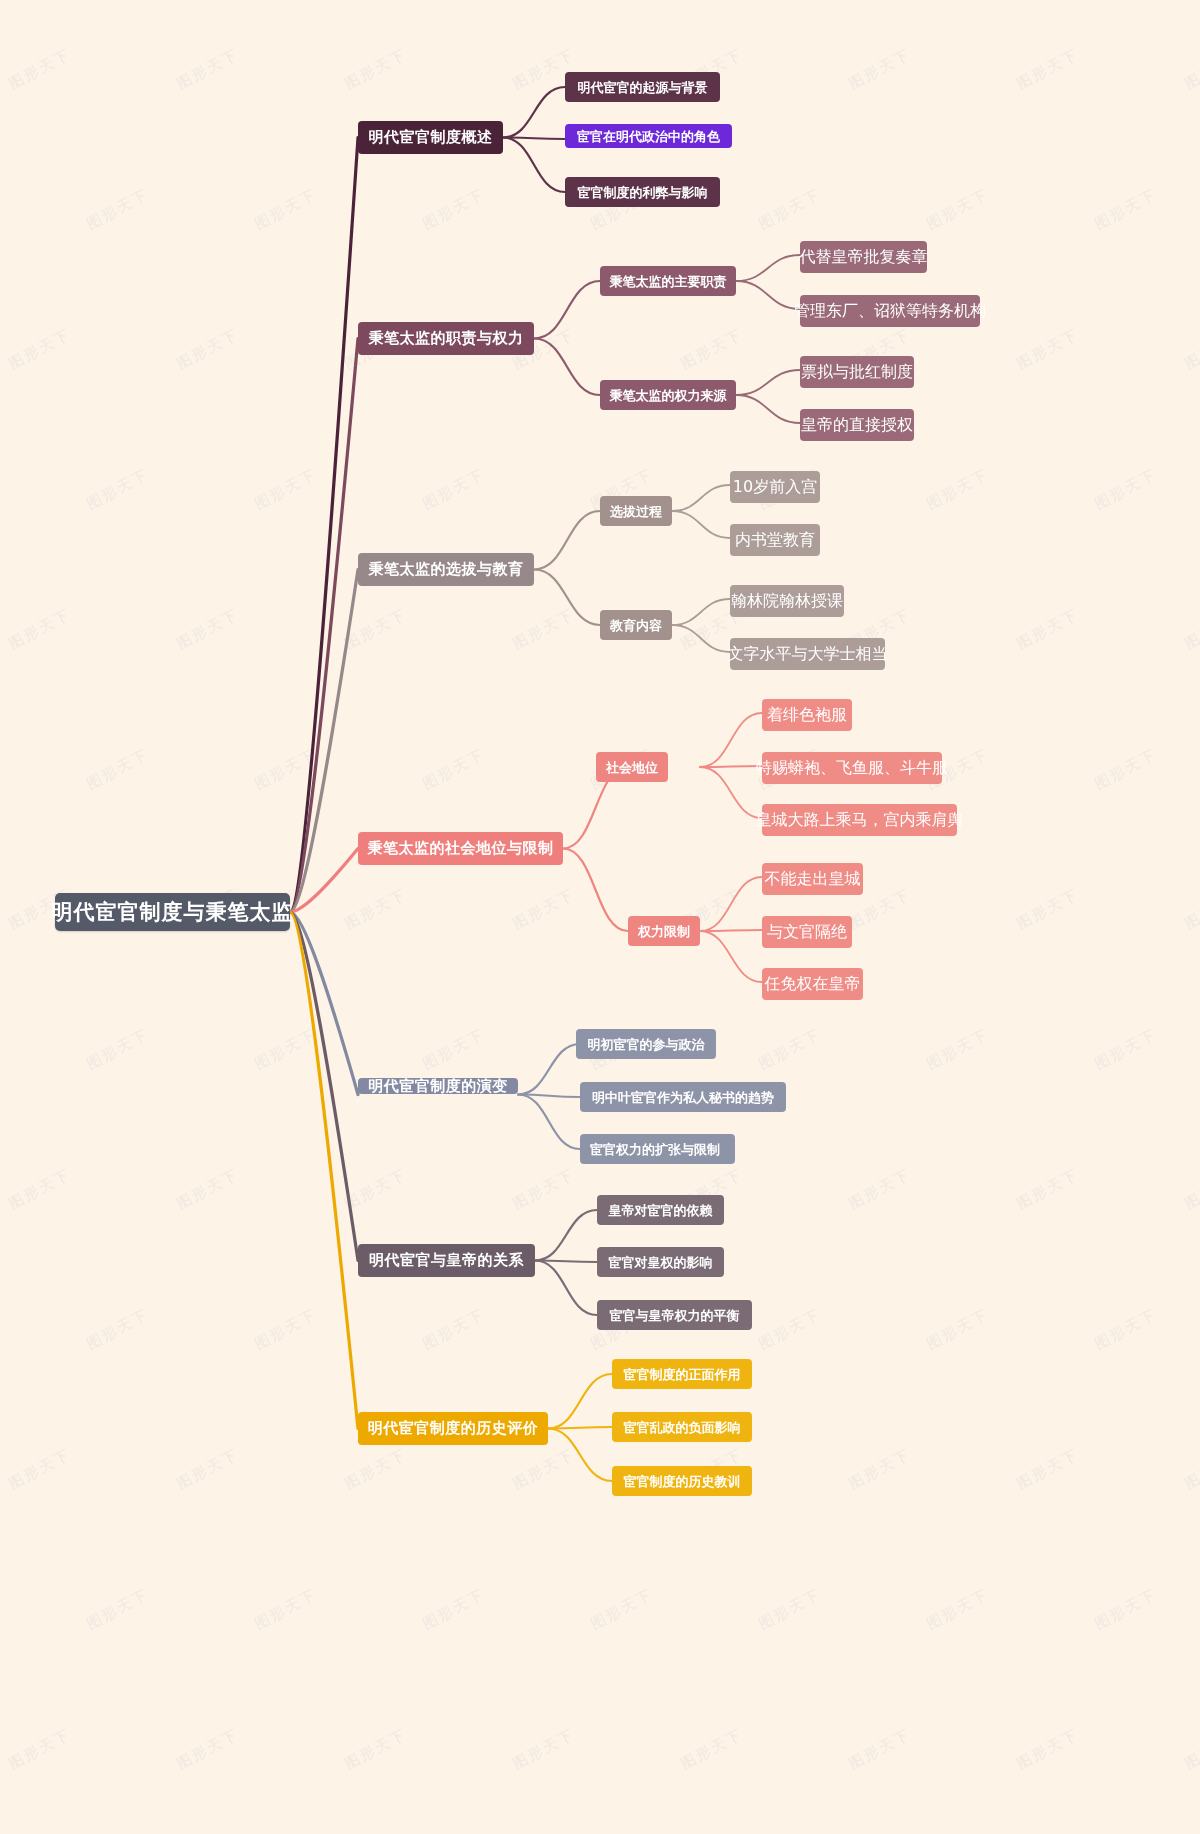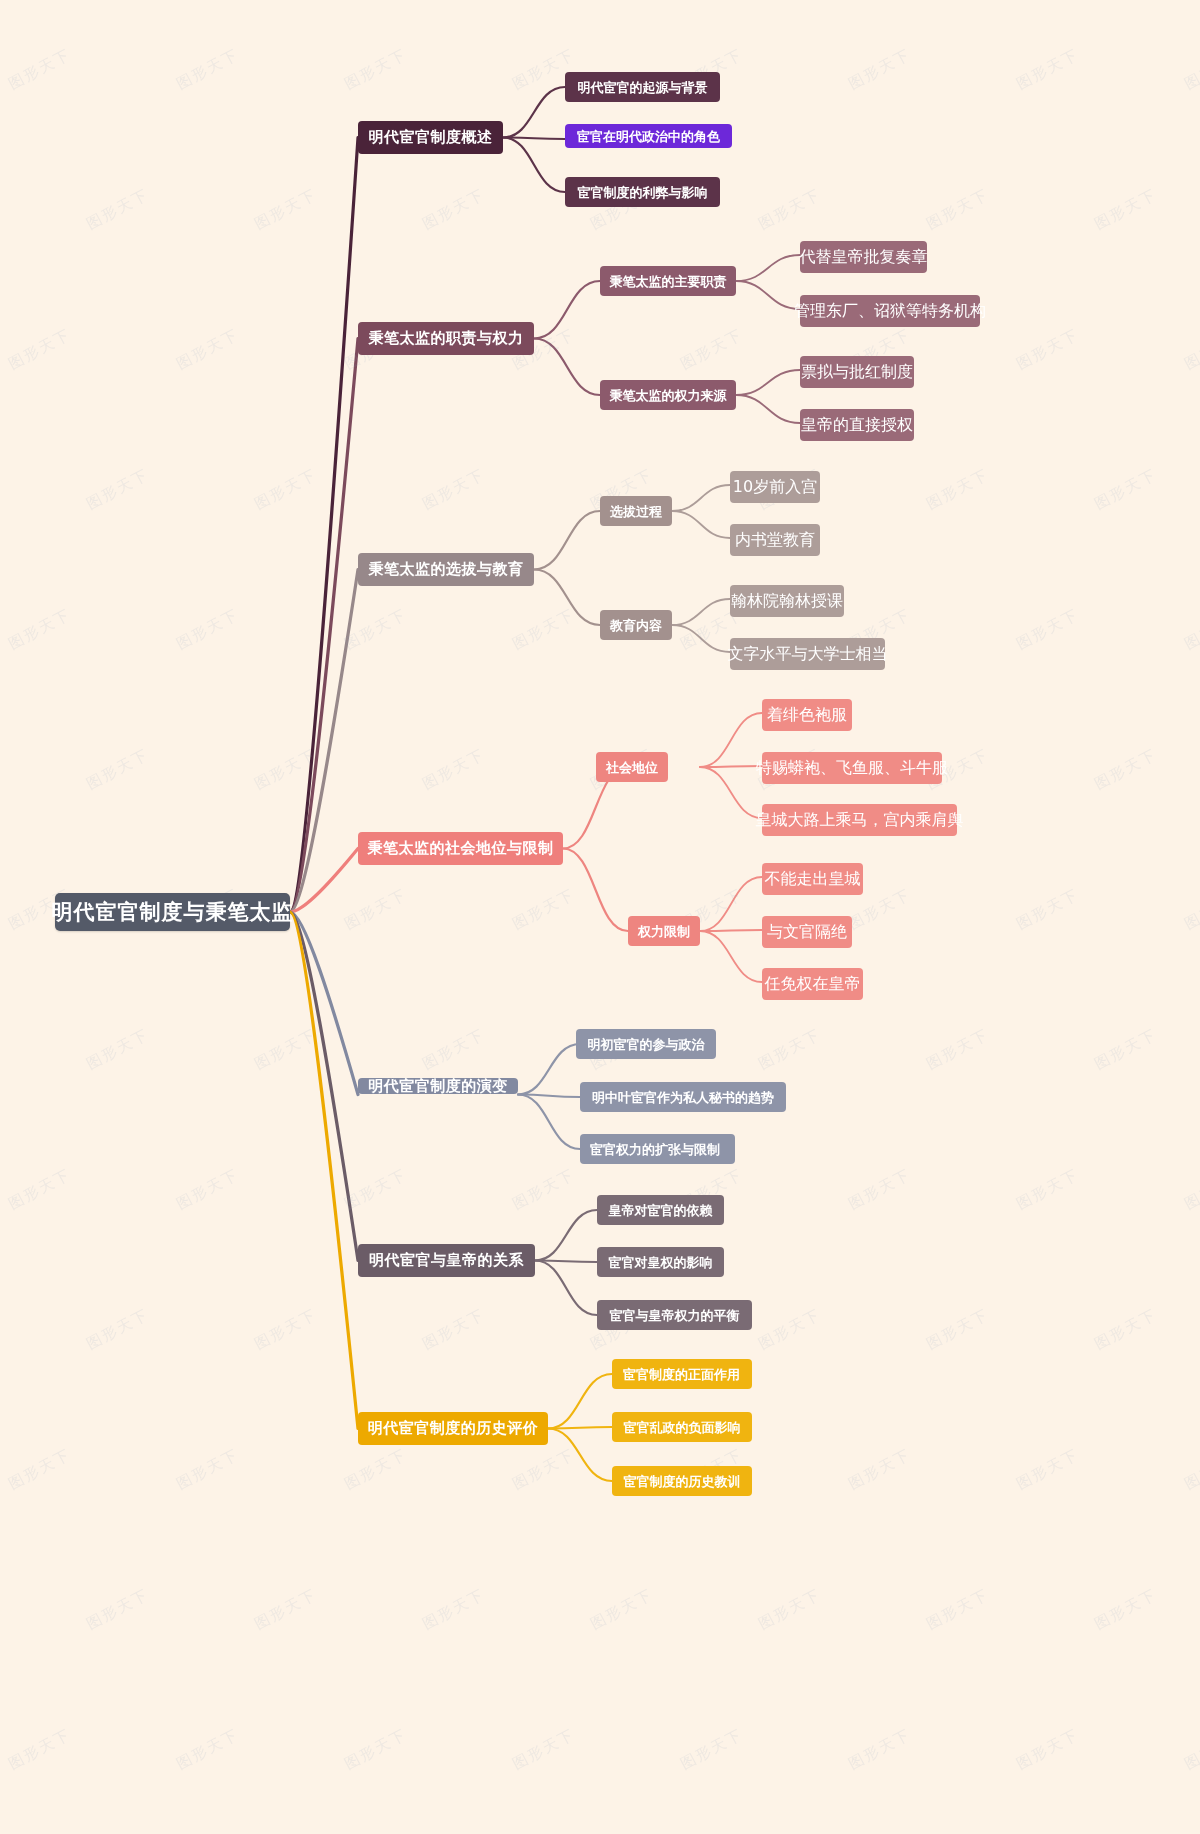--- a/index.html
+++ b/index.html
@@ -277,21 +277,21 @@
     </div>
     <div class="node lvl2" style="left: 597px; top: 1247px; width: 127px; height: 30px; background: rgb(122, 107, 116);">
       <span>宦官对皇权的影响</span>
     </div>
     <div class="node lvl2" style="left: 597px; top: 1300px; width: 155px; height: 30px; background: rgb(122, 107, 116);">
       <span>宦官与皇帝权力的平衡</span>
     </div>
     <div class="node lvl1" style="left: 358px; top: 1244px; width: 177px; height: 33px; background: rgb(107, 92, 103);">
       <span>明代宦官与皇帝的关系</span>
     </div>
-    <div class="node lvl2" style="left: 612px; top: 1359px; width: 140px; height: 30px; background: rgb(240, 180, 16); justify-content: flex-end;">
+    <div class="node lvl2" style="left: 612px; top: 1359px; width: 140px; height: 30px; background: rgb(240, 180, 16);">
       <span>宦官制度的正面作用</span>
     </div>
     <div class="node lvl2" style="left: 612px; top: 1412px; width: 140px; height: 30px; background: rgb(240, 180, 16);">
       <span>宦官乱政的负面影响</span>
     </div>
     <div class="node lvl2" style="left: 612px; top: 1466px; width: 140px; height: 30px; background: rgb(240, 180, 16);">
       <span>宦官制度的历史教训</span>
     </div>
     <div class="node lvl1" style="left: 358px; top: 1412px; width: 190px; height: 33px; background: rgb(237, 169, 0);">
       <span>明代宦官制度的历史评价</span>

